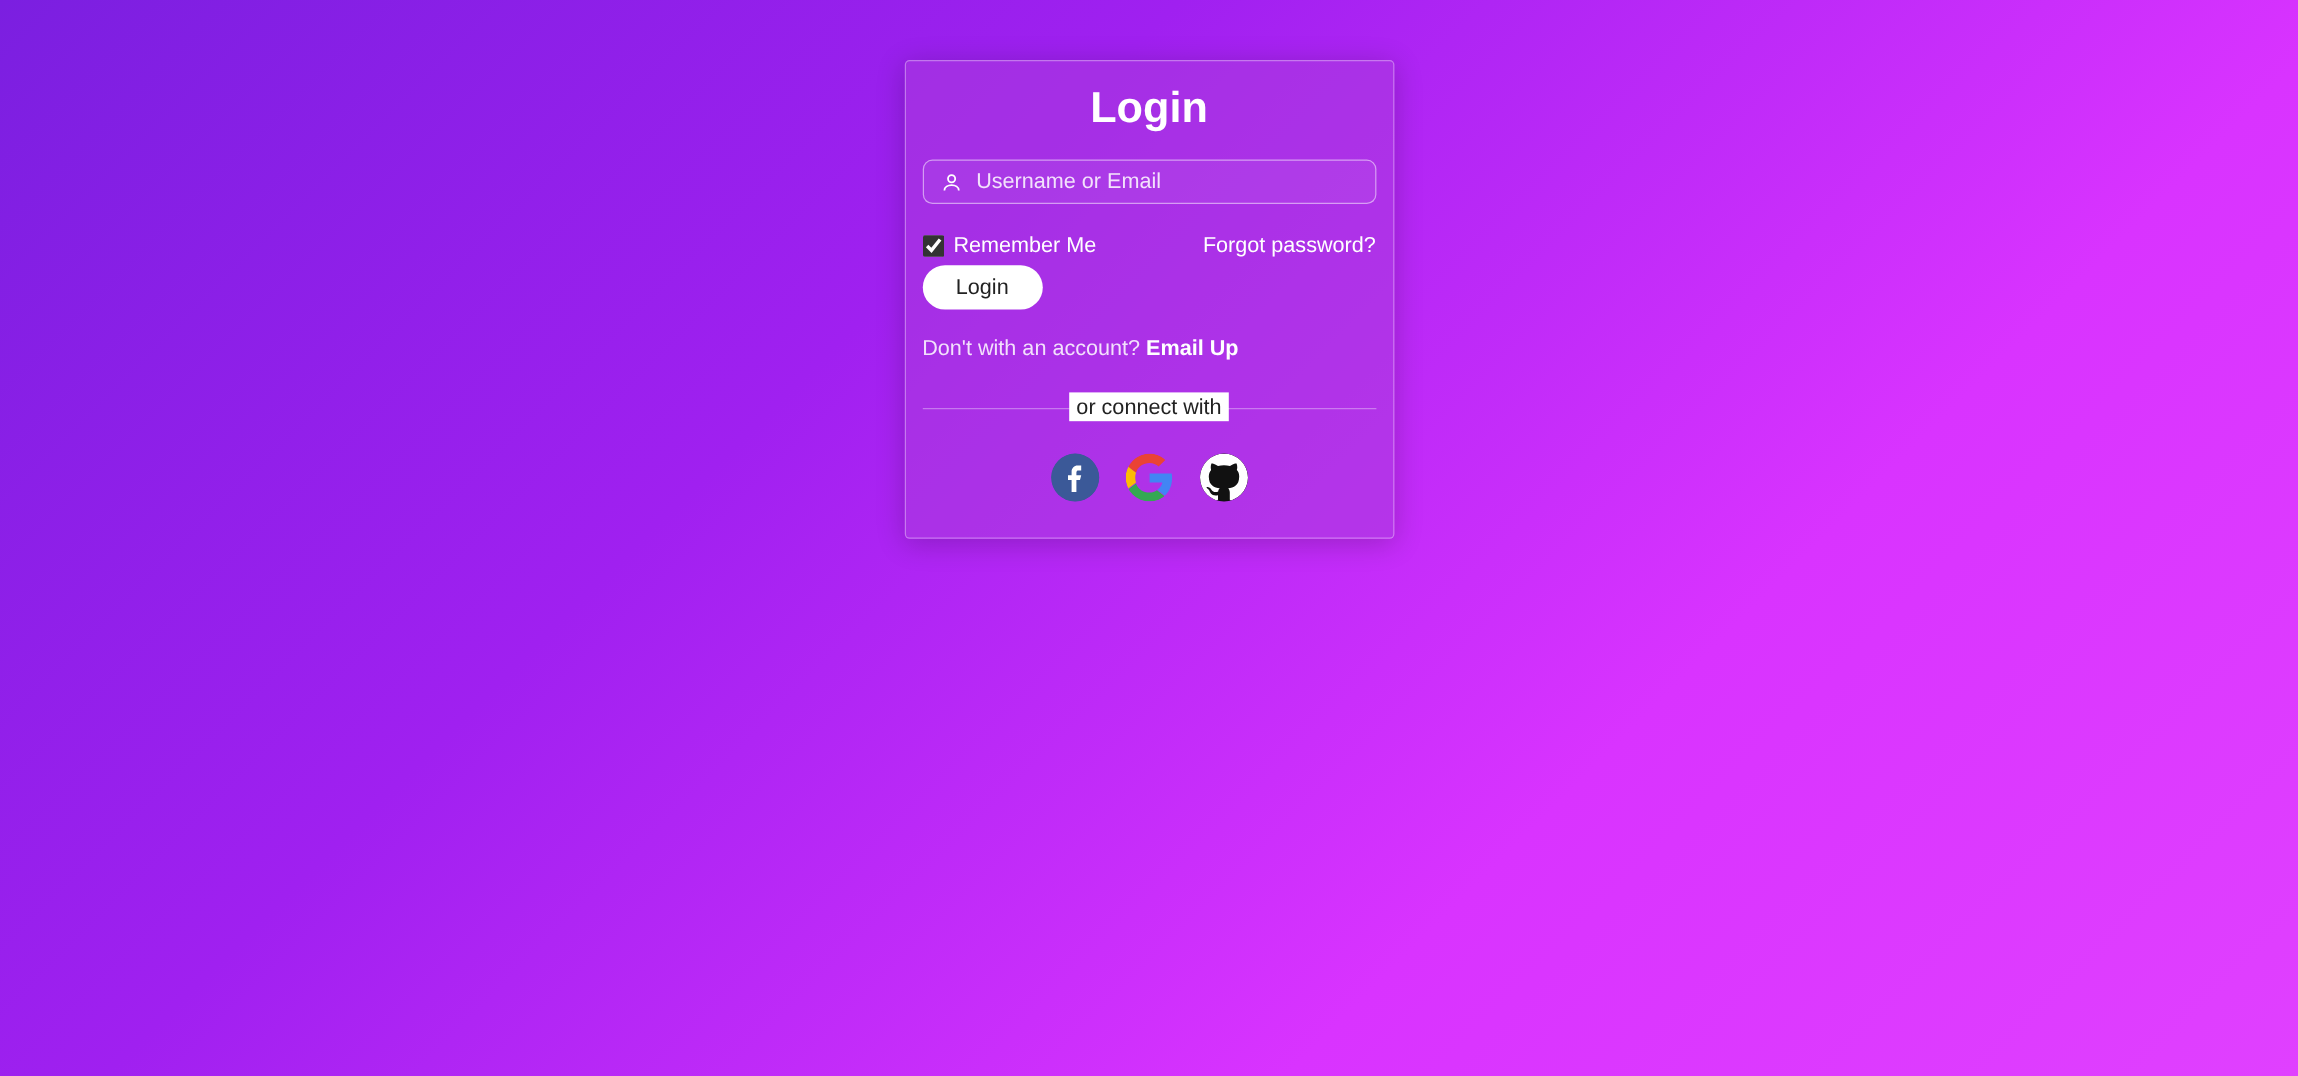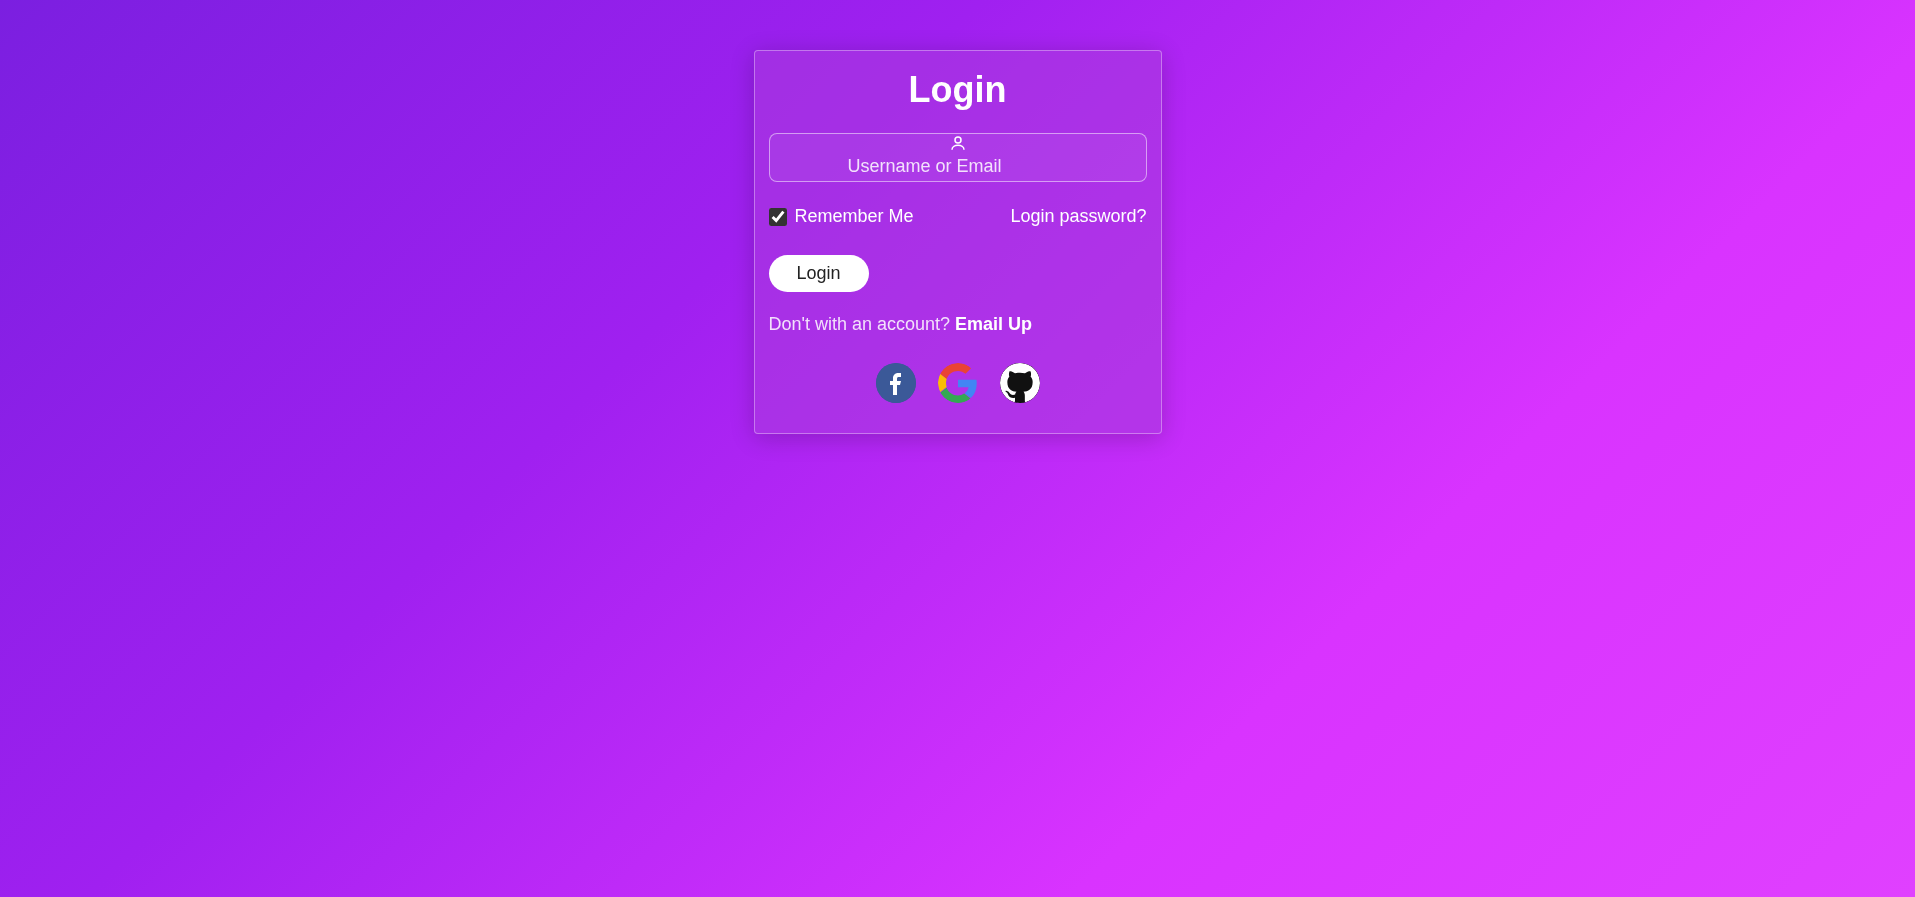--- a/index.html
+++ b/index.html
@@ -31,24 +31,23 @@
       font-size: 36px;
       font-weight: 700;
       margin-bottom: 22px;
     }
     .input-wrap {
       display: flex;
       align-items: center;
       border: 1px solid rgba(255,255,255,0.5);
       border-radius: 8px;
       padding: 0 14px;
-      height: 49px;
+      height: 37px;
       margin-bottom: 24px;
       background: rgba(255,255,255,0.05);
-      flex-direction: column;
     }
     .input-wrap input {
       flex: 1;
       background: transparent;
       border: none;
       outline: none;
       color: #fff;
       font-size: 18px;
       margin-left: 12px;
     }
@@ -66,21 +65,21 @@
       border: none;
       cursor: pointer;
       padding: 0;
       display: flex;
       align-items: center;
     }
     .row-options {
       display: flex;
       justify-content: space-between;
       align-items: flex-end;
-      margin-bottom: 28px;
+      margin-bottom: 6px;
       color: #fff;
       font-size: 18px;
     }
     .remember {
       display: flex;
       align-items: center;
       gap: 8px;
     }
     .remember input[type="checkbox"] {
       width: 18px;
@@ -169,29 +168,32 @@
     </span>
     <input type="text" placeholder="Username or Email" style="">
   </div>
 
 
   <div class="row-options">
     <label class="remember">
       <input type="checkbox" checked="" style="">
       <span>Remember Me</span>
     </label>
-    <a href="#" class="forgot">Login password?</a>
+    <a href="#" class="forgot">Forgot password?</a>
   </div>
 
   <button class="login-btn">Login</button>
 
   <p class="signup-text">
     <span>Don't with an account? </span><a href="#" class="signup-link">Email Up</a>
   </p>
 
+  <div class="divider">
+    <span>or connect with</span>
+  </div>
 
   <div class="socials">
     <button class="social-btn fb">
       <span class="icon">
         <svg width="40" height="40" viewBox="0 0 40 40">
           <circle cx="20" cy="20" r="20" fill="#3b5998"></circle>
           <path d="M22 14h3v-4h-3c-2.8 0-5 2.2-5 5v3h-3v4h3v10h4V22h3l1-4h-4v-2c0-1 .5-2 1-2z" fill="#fff"></path>
         </svg>
       </span>
     </button>

